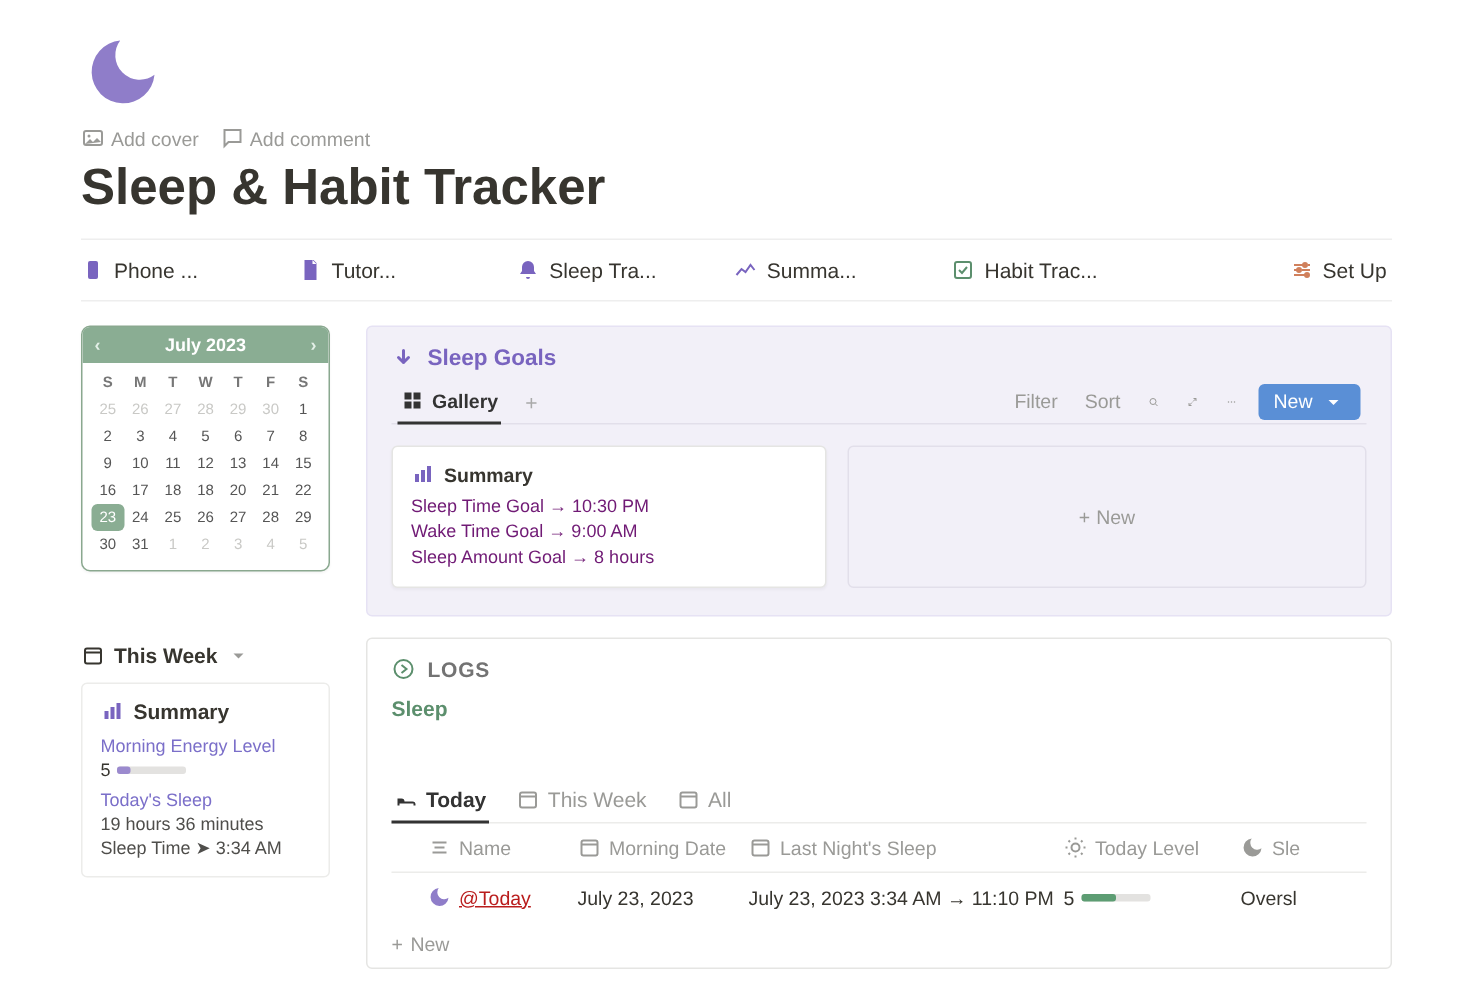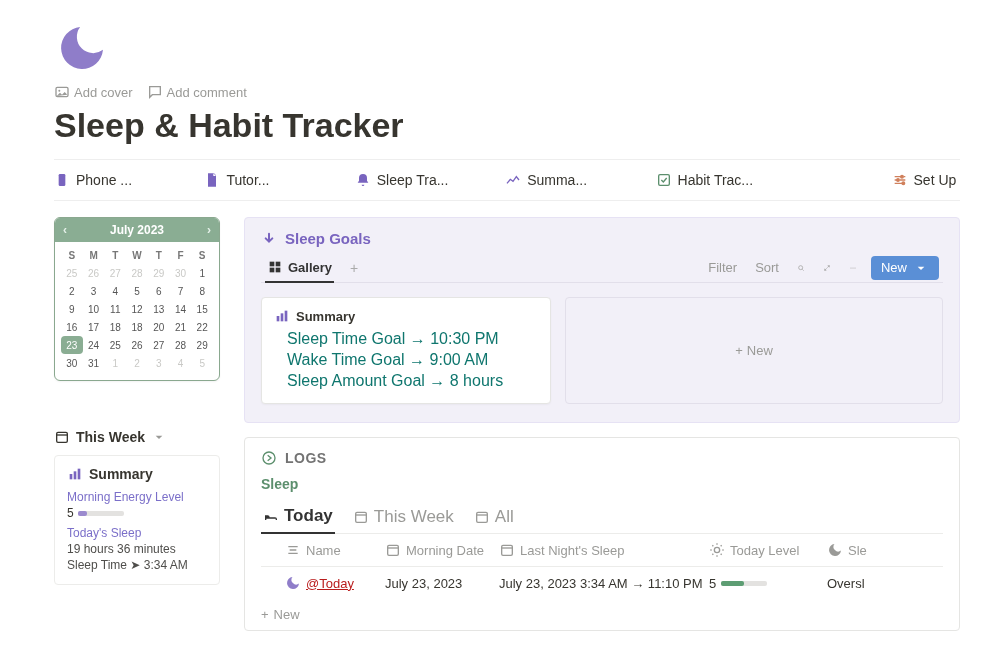--- a/index.html
+++ b/index.html
@@ -6,21 +6,21 @@
 body {
   font-family: -apple-system, BlinkMacSystemFont, "Segoe UI", Helvetica, Arial, sans-serif;
   background: #fff;
   color: #37352f;
   font-size: 14px;
   width: 982px;
   height: 662px;
   overflow: hidden;
 }
 .page {
-  padding: 20px 22px 0 54px;
+  padding: 20px 54px 0 54px;
 }
 .moon-icon {
   width: 56px; height: 56px;
   margin-bottom: 8px;
 }
 .moon-icon svg { width: 100%; height: 100%; }
 .cover-row {
   display: flex;
   gap: 14px;
   color: #9a9a97;
@@ -173,21 +173,21 @@
 .gallery-card {
   background: #fff;
   border: 1px solid #e5e5e3;
   border-radius: 4px;
   padding: 10px 12px;
   width: 290px;
   font-size: 13px;
   box-shadow: 0 1px 2px rgba(0,0,0,0.04);
 }
 .gallery-card .card-title { font-weight: 600; display: flex; gap: 6px; align-items: center; margin-bottom: 6px; }
-.gallery-card .line { font-size: 16px; color: #0f766e; margin: 3px 13px; }
+.gallery-card .line { font-size: 12px; color: #701a75; margin: 3px 0; }
 .gallery-new {
   border: 1px solid #e2dfea;
   border-radius: 4px;
   flex: 1;
   display: flex; align-items: center; justify-content: center;
   color: #9a9a97;
   font-size: 13px;
   cursor: pointer;
   gap: 4px;
 }
@@ -211,25 +211,26 @@
   color: #5c8f6d;
   font-weight: 600;
   font-size: 14px;
   margin-bottom: 8px;
 }
 .logs-tabs {
   display: flex; gap: 16px;
   border-bottom: 1px solid #ececea;
 }
 .logs-tab {
-  display: flex; align-items: center; gap: 5px;
+  display: flex; align-items: flex-start; gap: 5px;
   padding: 6px 2px;
   color: #9a9a97;
-  font-size: 17px;
+  font-size: 14px;
   cursor: pointer;
+  margin-top: 31px;
 }
 .logs-tab.active { color: #333; font-weight: 600; border-bottom: 2px solid #333; margin-bottom: -1px; }
 .table-head, .table-row {
   display: flex;
   align-items: center;
   font-size: 13px;
   padding: 8px 0;
 }
 .table-head { color: #9a9a97; border-bottom: 1px solid #ececea; }
 .th, .td { display: flex; align-items: center; gap: 5px; overflow: hidden; white-space: nowrap; text-overflow: ellipsis; padding-right: 8px; }

